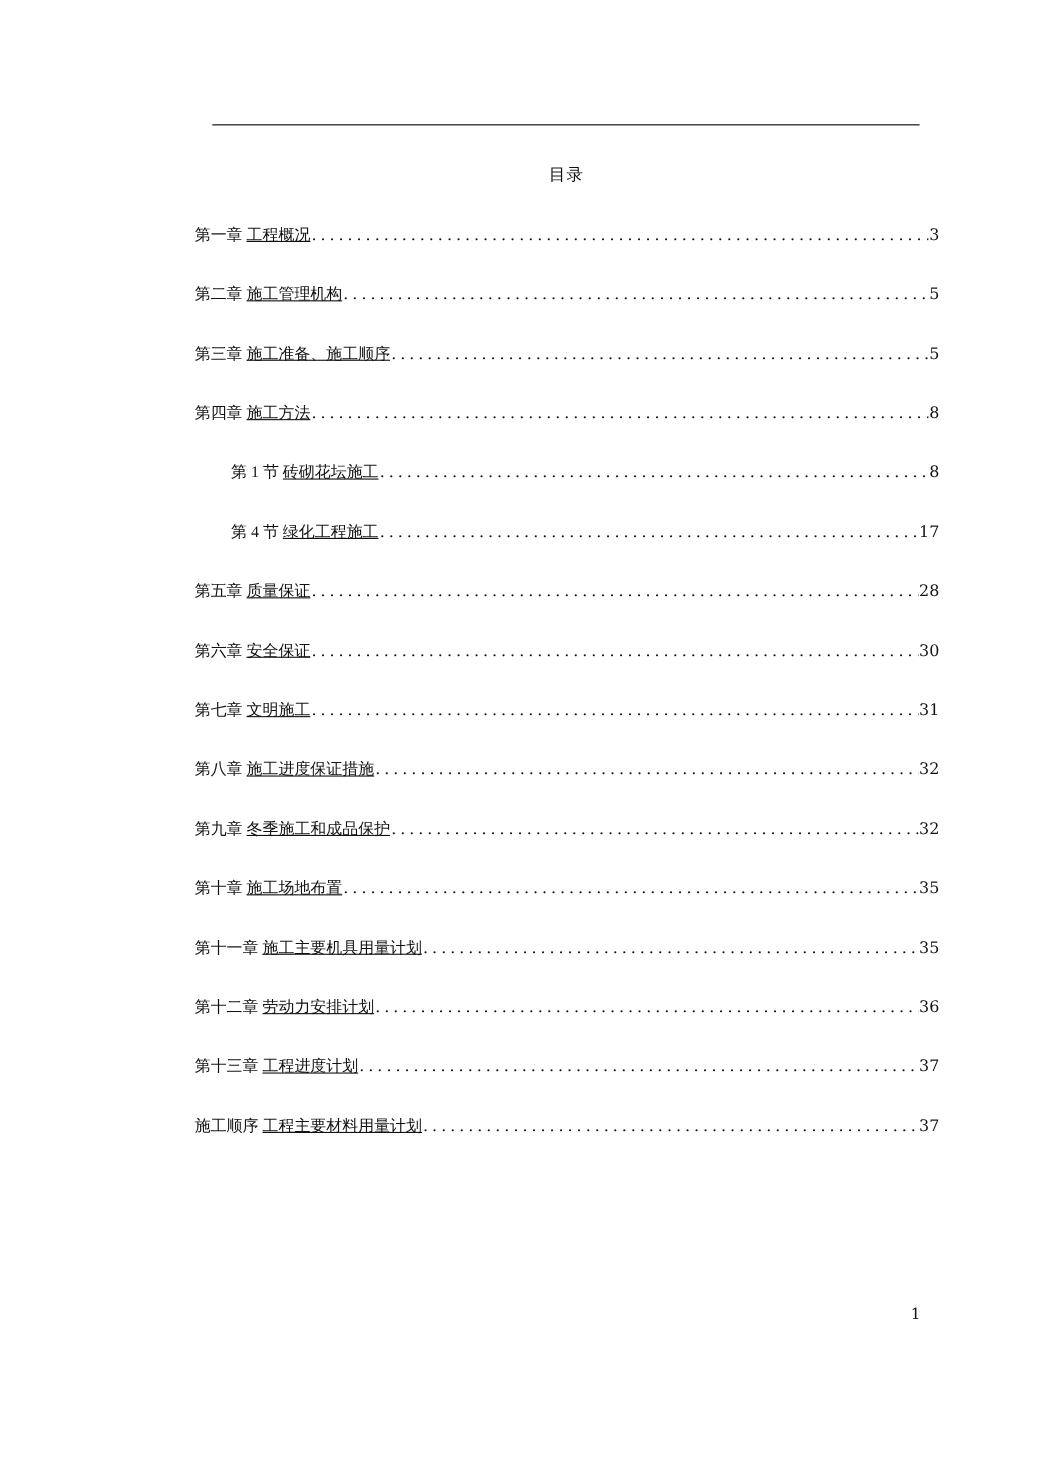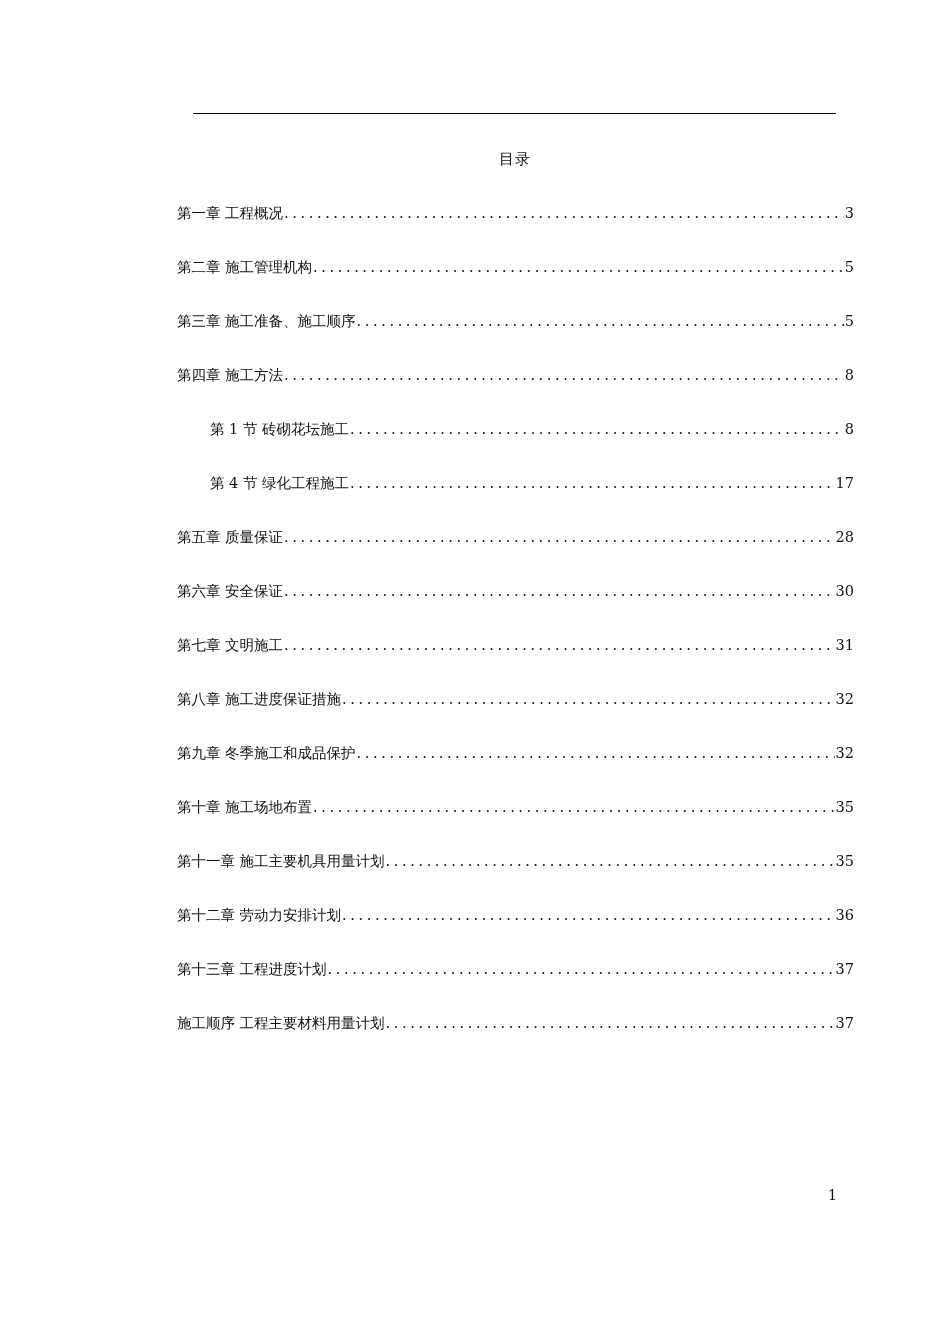--- a/index.html
+++ b/index.html
@@ -5,22 +5,22 @@
   html, body { margin: 0; padding: 0; background: #ffffff; }
   body { width: 950px; height: 1344px; position: relative; overflow: hidden;
          font-family: "DejaVu Serif", "Liberation Serif", serif; color: #111; }
   .header-rule { position: absolute; left: 193px; top: 113px; width: 643px; height: 0;
                  border-top: 1.5px solid #000; }
   .toc-title { position: absolute; left: 0; width: 1030px; top: 150px; text-align: center;
                font-size: 15px; letter-spacing: 1px; }
   .toc { position: absolute; left: 177px; top: 204px; width: 677px; margin: 0; padding: 0; list-style: none; }
   .toc-entry { display: flex; align-items: baseline; height: 54px; font-size: 14.5px; }
   .toc-entry.level-2 { padding-left: 33px; }
-  .toc-entry .num { white-space: pre; }
-  .toc-entry .text { white-space: nowrap; }
+  .toc-entry .num { white-space: pre; font-family: Liberation Serif, serif; }
+  .toc-entry .text { white-space: nowrap; text-decoration: underline; }
   .toc-entry .leader { flex: 1; overflow: hidden; white-space: nowrap; letter-spacing: 3.6px; margin: 0 1px; }
   .toc-entry .leader::before { content: ".............................................................................................................................................."; }
   .toc-entry .page { white-space: nowrap; text-align: right; }
   .page-number { position: absolute; left: 828px; top: 1187px; font-size: 14px; }
 </style>
 </head>
 <body>
 
 <div class="header-rule"></div>
 <div class="toc-title">目录</div>

